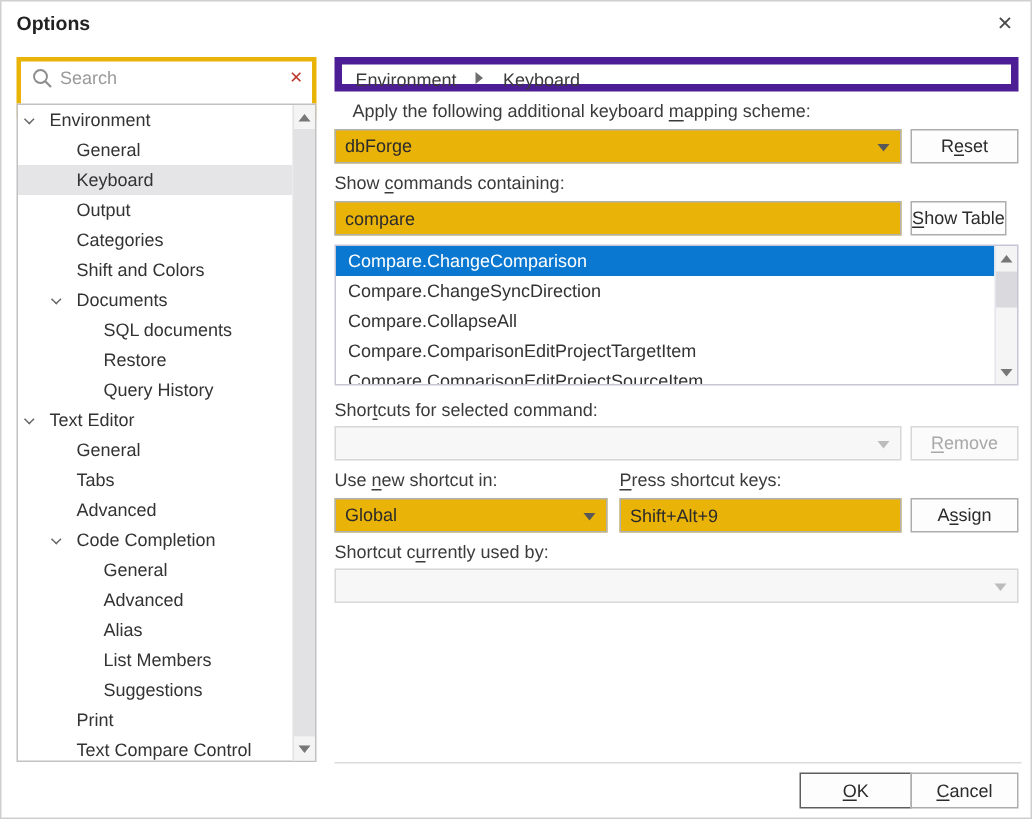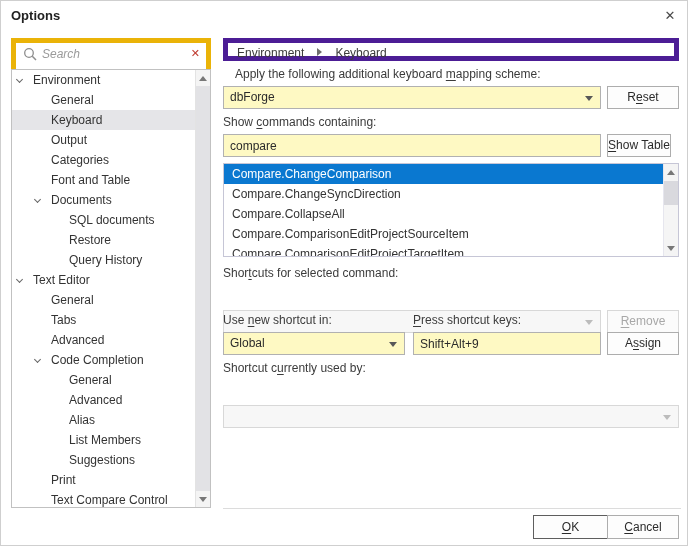--- a/index.html
+++ b/index.html
@@ -9,21 +9,21 @@
     font-size:12px; color:#3b3b3b; background:#fff;
   }
   .dialog { position:relative; width:688px; height:546px; background:#fff; border:1px solid #cfcfcf; }
 
   .title { position:absolute; left:10px; top:7px; font-weight:bold; font-size:13px; color:#222;text-align:center; }
   .close-btn { position:absolute; left:658px; top:5px; width:22px; height:20px; text-align:center;
     line-height:20px; font-size:13px; color:#4a4a4a; cursor:default; }
 
   
   .searchbox { position:absolute; left:10px; top:37px; width:200px; height:41px;
-    border:5px solid #eab308; background:#fff;font-style:italic; }
+    border:3px solid #eab308; background:#fff; }
   .searchbox svg { position:absolute; left:7px; top:4px; }
   .search-placeholder { position:absolute; left:26px; top:4px; color:#9a9a9a; }
   .search-clear { position:absolute; right:6px; top:4px; color:var(--red); font-weight:bold; font-size:11px; }
 
   .tree { position:absolute; left:10px; top:68px; width:200px; height:439px;
     border:1px solid #c1c1c1; background:#fff; display:flex; overflow:hidden; }
   .tree-content { flex:1 1 auto; overflow:hidden; position:relative; }
   .tree-row { position:relative; height:20px; line-height:20px; color:#333; white-space:nowrap; }
   .tree-row.selected { background:var(--sel-gray); }
   .chevron { position:absolute; top:7px; width:5px; height:5px;
@@ -38,26 +38,26 @@
   .thumb { position:absolute; left:0; width:15px; background:#e2e2e5; }
   .tree .thumb { top:16px; bottom:16px; }
 
   
   .label { position:absolute; color:#3b3b3b; white-space:nowrap; }
   .breadcrumb { position:absolute; left:222px; top:37px; width:456px; height:23px;
     border:5px solid #4c1d95; background:#fff; line-height:21px; padding-left:9px; color:#3b3b3b; }
   .crumb-sep { display:inline-block; width:0; height:0; margin:0 13px 1px 13px;
     border-top:4px solid transparent; border-bottom:4px solid transparent; border-left:5px solid #6e6e6e; }
 
-  .field { position:absolute; height:23px; border:1px solid #b1b1b1; background:#fef9c3;
+  .field { position:absolute; height:23px; border:1px solid #b1b1b1; background:#eab308;
     line-height:21px; padding-left:6px; color:#2b2b2b; }
   input.field { font-family:inherit; font-size:12px; outline:none; padding-left:6px; }
   .combo-arrow { position:absolute; right:7px; top:9px; width:0; height:0;
     border-left:4px solid transparent; border-right:4px solid transparent; border-top:5px solid #585858; }
-  .disabled { background:#f7f7f7; border-color:#d8d8d8; color:#a8a8a8;margin-top:26px; }
+  .disabled { background:#f7f7f7; border-color:#d8d8d8; color:#a8a8a8; }
   .disabled .combo-arrow { border-top-color:#bcbcbc; }
 
   .btn { position:absolute; height:23px; border:1px solid #adadad; background:#fdfdfd;
     text-align:center; line-height:21px; color:#2b2b2b; cursor:default; }
   .btn.disabled { border-color:#d8d8d8; color:#a8a8a8; background:#fbfbfb; }
   .btn.default { border-color:#5e5e5e; }
   u { text-underline-offset:2px; }
 
   .cmdlist { position:absolute; left:222px; top:162px; width:456px; height:94px;
     border:1px solid #c6c6d6; background:#fff; display:flex; overflow:hidden; }
@@ -86,21 +86,21 @@
     <span class="search-clear">✕</span>
   </div>
 
   <div class="tree">
     <div class="tree-content" id="tree-content">
         <div class="tree-row" style="padding-left: 21px;"><span class="chevron" style="left: 5px;"></span><span>Environment</span></div>
         <div class="tree-row" style="padding-left: 39px;"><span>General</span></div>
         <div class="tree-row selected" style="padding-left: 39px;"><span>Keyboard</span></div>
         <div class="tree-row" style="padding-left: 39px;"><span>Output</span></div>
         <div class="tree-row" style="padding-left: 39px;"><span>Categories</span></div>
-        <div class="tree-row" style="padding-left: 39px;"><span>Font and Table</span></div>
+        <div class="tree-row" style="padding-left: 39px;"><span>Shift and Colors</span></div>
         <div class="tree-row" style="padding-left: 39px;"><span class="chevron" style="left: 23px;"></span><span>Documents</span></div>
         <div class="tree-row" style="padding-left: 57px;"><span>SQL documents</span></div>
         <div class="tree-row" style="padding-left: 57px;"><span>Restore</span></div>
         <div class="tree-row" style="padding-left: 57px;"><span>Query History</span></div>
         <div class="tree-row" style="padding-left: 21px;"><span class="chevron" style="left: 5px;"></span><span>Text Editor</span></div>
         <div class="tree-row" style="padding-left: 39px;"><span>General</span></div>
         <div class="tree-row" style="padding-left: 39px;"><span>Tabs</span></div>
         <div class="tree-row" style="padding-left: 39px;"><span>Advanced</span></div>
         <div class="tree-row" style="padding-left: 39px;"><span class="chevron" style="left: 23px;"></span><span>Code Completion</span></div>
         <div class="tree-row" style="padding-left: 57px;"><span>General</span></div>
@@ -135,22 +135,22 @@
 
   <div class="label" style="left:222px; top:114px;">Show <u>c</u>ommands containing:</div>
   <input class="field" style="left: 222px; top: 133px; width: 378px;" value="compare">
   <div class="btn" style="left:606px; top:133px; width:64px;"><u>S</u>how Table</div>
 
   <div class="cmdlist">
     <div class="cmdlist-content" id="cmd-content">
         <div class="list-row selected">Compare.ChangeComparison</div>
         <div class="list-row">Compare.ChangeSyncDirection</div>
         <div class="list-row">Compare.CollapseAll</div>
+        <div class="list-row">Compare.ComparisonEditProjectTargetItem</div>
         <div class="list-row">Compare.ComparisonEditProjectSourceItem</div>
-        <div class="list-row">Compare.ComparisonEditProjectTargetItem</div>
       </div>
     <div class="vscroll">
       <div class="btn-up">
           <span class="tri-up"></span>
         </div>
       <div class="thumb"></div>
       <div class="btn-dn">
           <span class="tri-dn"></span>
         </div>
     </div>

